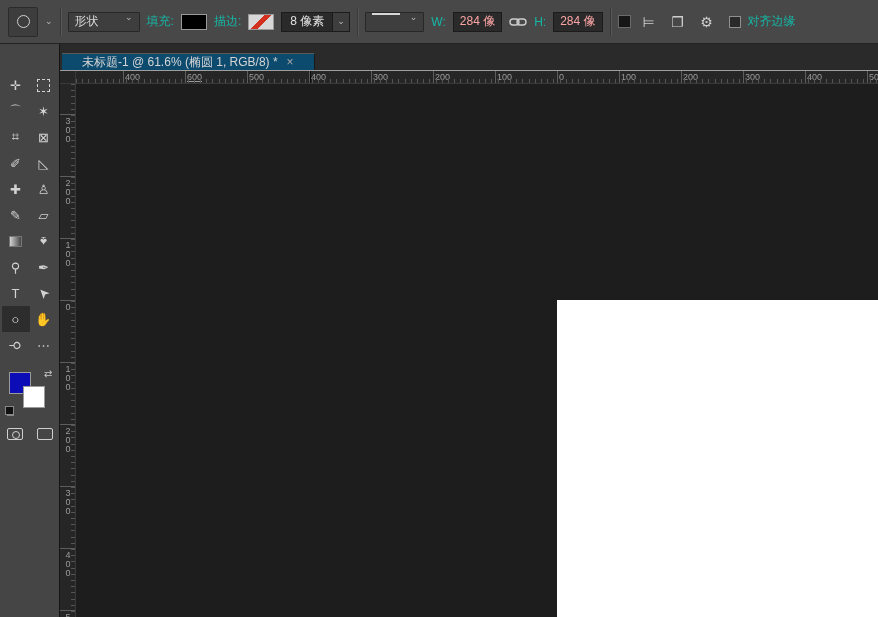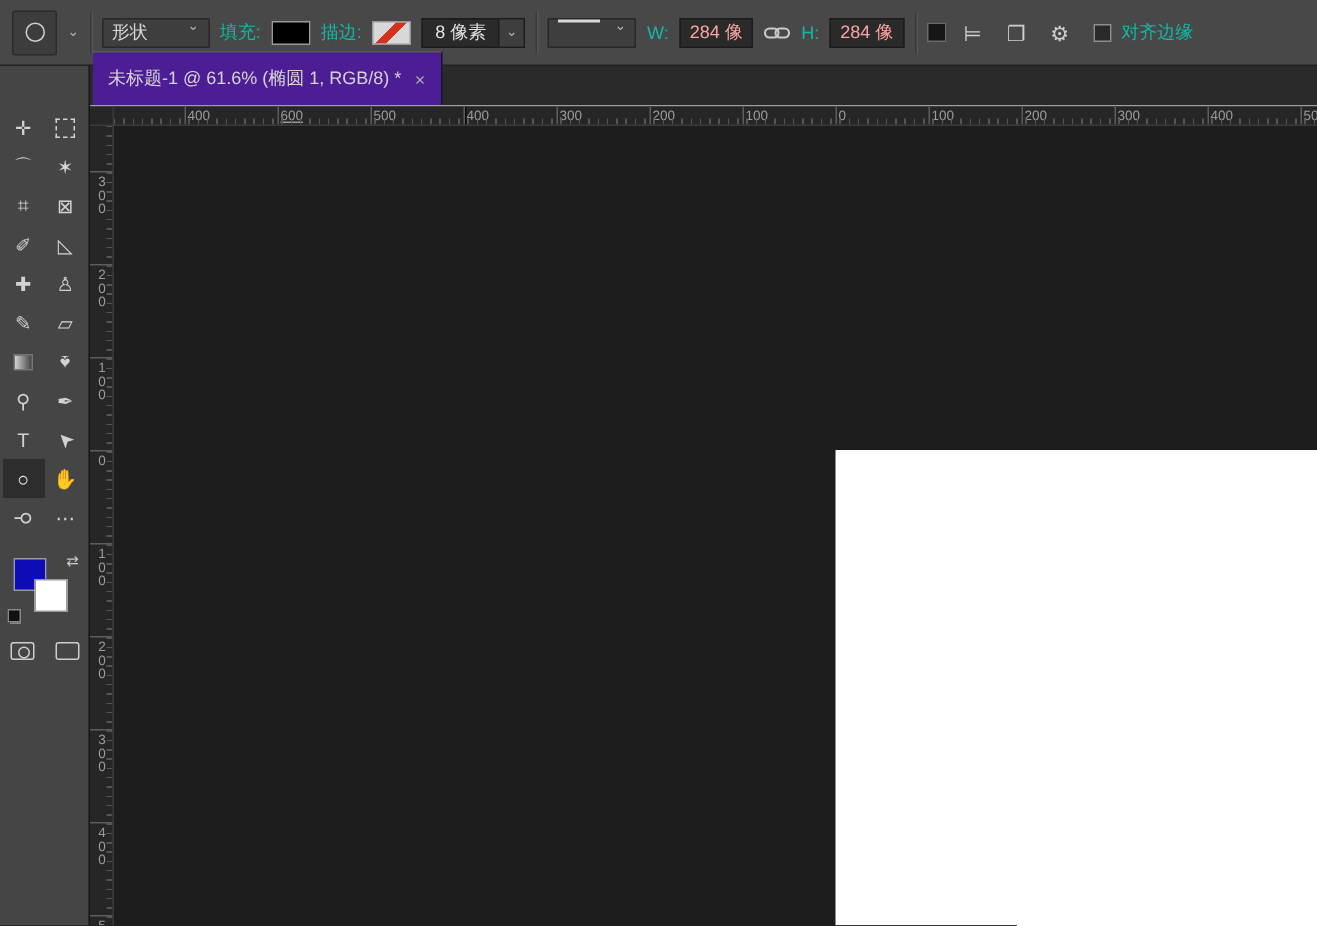--- a/index.html
+++ b/index.html
@@ -70,22 +70,22 @@
   .swatches .mini::after { content:''; position:absolute; left:-3px; top:-4px; width:7px; height:7px; background:#111; border:1px solid #888; }
   .bottom-icons { display:flex; gap:14px; margin-top:14px; }
   .qm { width:16px; height:12px; border:1px solid #cfcfcf; border-radius:2px; position:relative; display:inline-block; }
   .qm::after { content:''; position:absolute; left:4px; top:2px; width:6px; height:6px; border:1px solid #cfcfcf; border-radius:50%; }
   .smode { width:16px; height:12px; border:1px solid #cfcfcf; border-radius:2px; display:inline-block; }
 
   
   .right { flex:1; display:flex; flex-direction:column; min-width:0; }
   .tab-strip { height:26px; flex:0 0 26px; background:#2a2a2a; display:flex; align-items:flex-end; }
   .tab {
-    height:36px; background:#4c1d95; border-right:1px solid #191919; border-top:1px solid #585858;
-    display:flex; align-items:center; padding:0 10px; gap:9px; margin-left:2px;
+    height:17px; background:#0c4a6e; border-right:1px solid #191919; border-top:1px solid #585858;
+    display:flex; align-items:center; padding:0 20px; gap:9px; margin-left:2px;
   }
   .tab-title { color:#d4d4d4; font-size:12px; }
   .tab-close { color:#a8a8a8; font-size:12px; }
 
   .ruler-row { height:14px; flex:0 0 14px; display:flex; border-top:1px solid #9e9e9e; }
   .corner { width:16px; flex:0 0 16px; background:#262626; border-right:1px solid #3a3a3a; border-bottom:1px solid #3a3a3a; }
   .h-ruler { flex:1; position:relative; background:#262626; border-bottom:1px solid #3a3a3a; overflow:hidden; }
   .h-ruler::after {
     content:''; position:absolute; left:0; right:0; bottom:0; height:4px;
     background:repeating-linear-gradient(to right, #555 0 1px, transparent 1px 6.2px);

